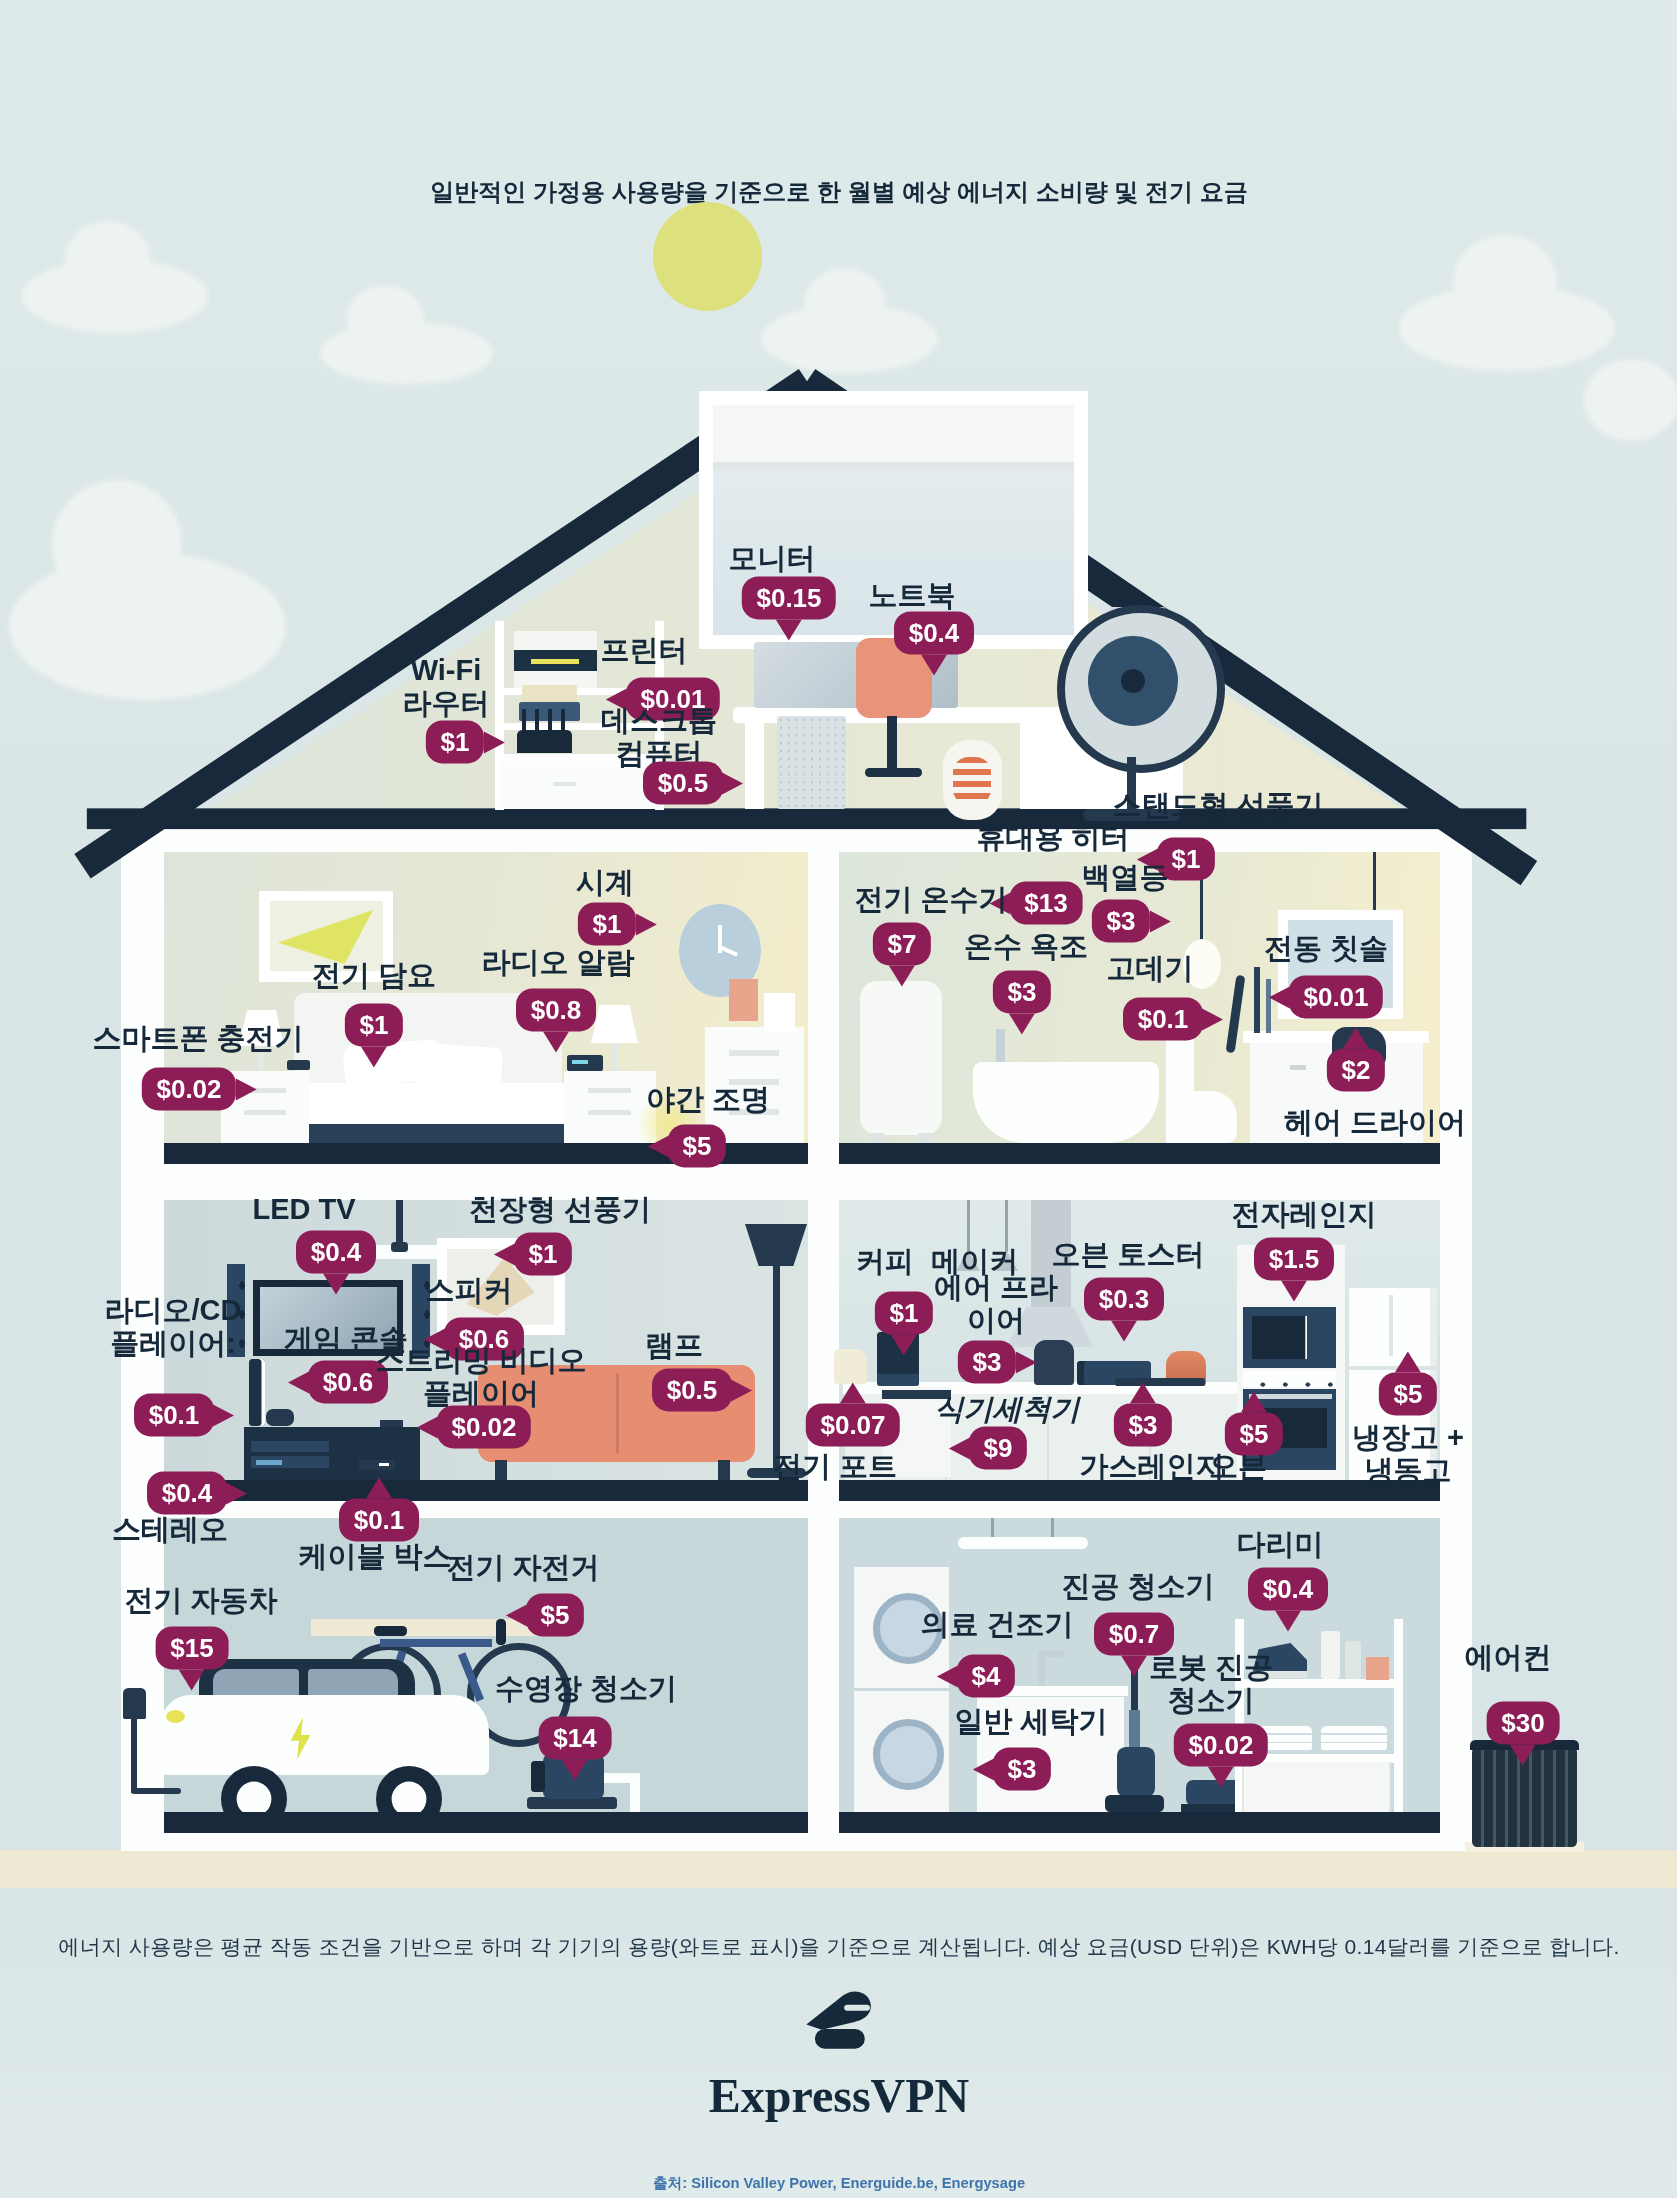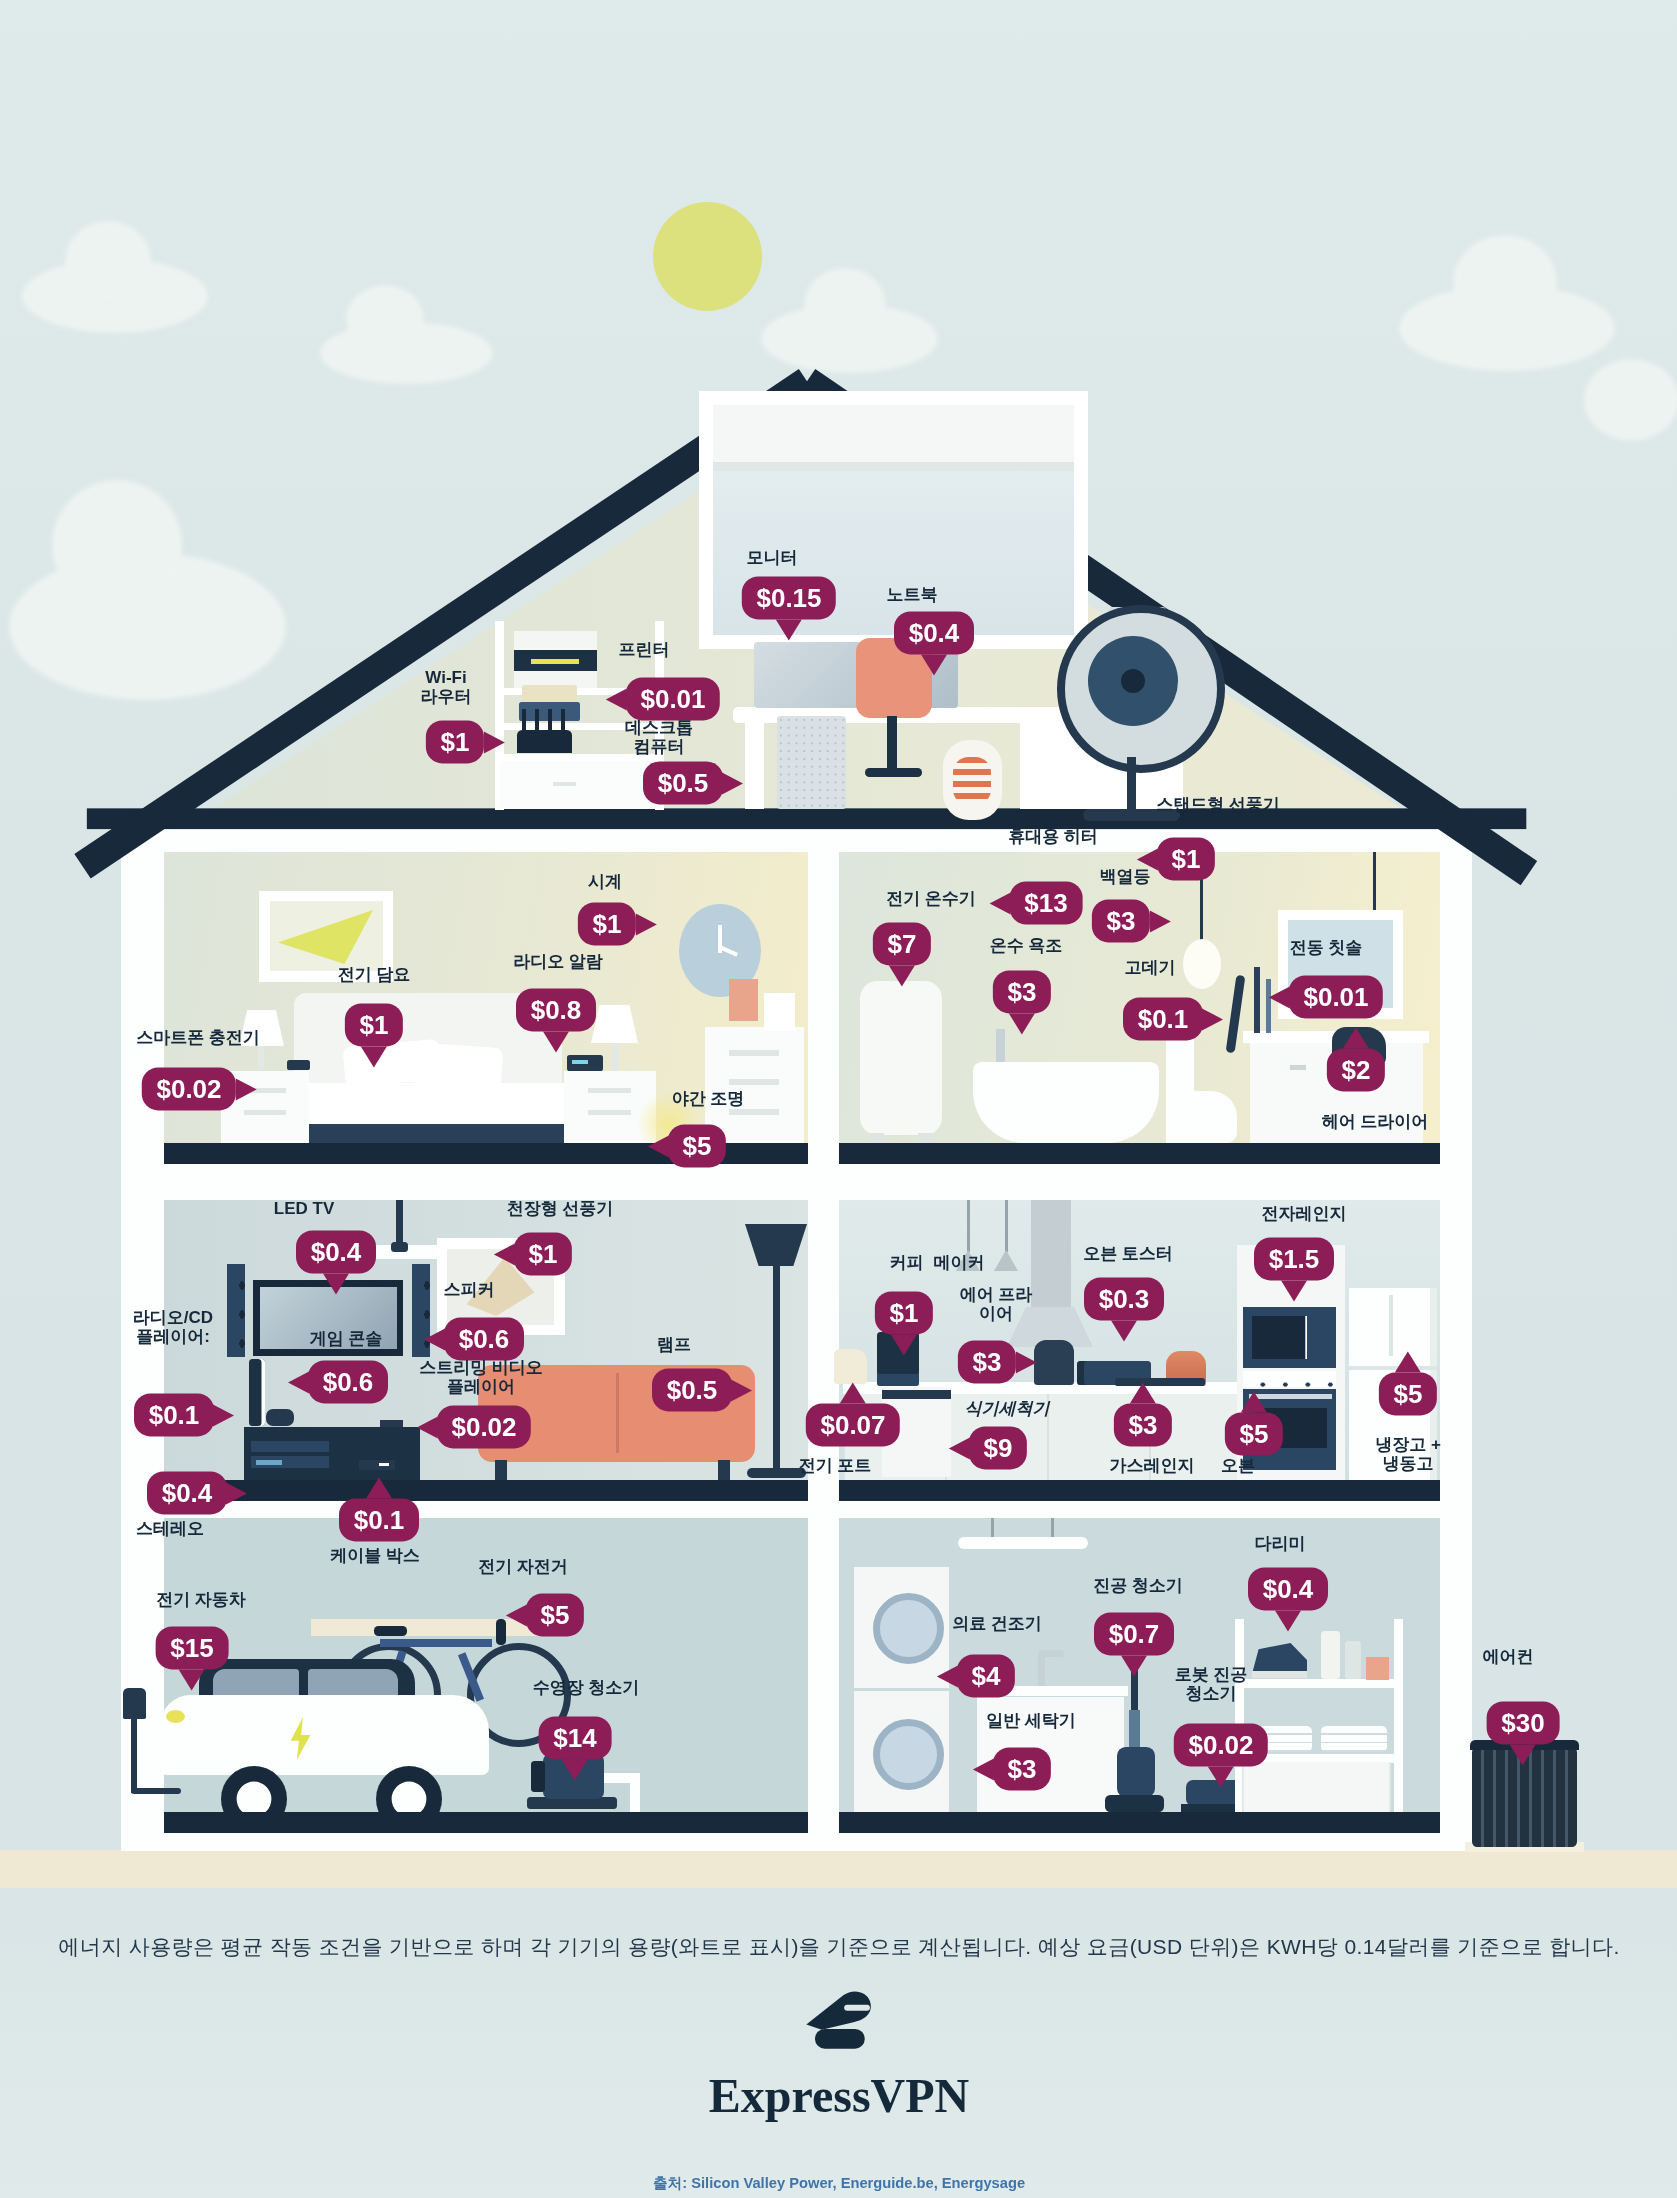--- a/index.html
+++ b/index.html
@@ -6,21 +6,21 @@
   #canvas{position:relative;width:1678px;height:2198px;overflow:hidden;
     background:linear-gradient(180deg,#dfeaea 0%,#dae6e6 40%,#d8e4e5 84%,#e0eaea 100%);
     font-family:"Liberation Sans","DejaVu Sans",sans-serif;}
   .f{position:absolute;}
   .cloud{position:absolute;background:#edf3f1;border-radius:50%;filter:blur(2.6px);}
   #title{position:absolute;left:0;top:42px;width:100%;text-align:center;
     font-family:"Liberation Serif","DejaVu Serif",serif;font-weight:700;font-size:76px;
     letter-spacing:-1.7px;color:#16293b;}
   #subtitle{position:absolute;left:0;top:176px;width:100%;text-align:center;
     font-weight:700;font-size:24px;color:#16293b;}
-  .lbl{position:absolute;transform:translate(-50%,-50%);font-weight:700;font-size:17px;
+  .lbl{position:absolute;transform:translate(-50%,-50%);font-weight:700;font-size:29px;
     line-height:1.13;color:#16293b;text-align:center;white-space:pre-line;z-index:60;}
   .bdg{position:absolute;transform:translate(-50%,-50%);background:#8c1d56;color:#fff;
     font-weight:700;font-size:26px;line-height:1;padding:8.6px 14.7px;border-radius:16.4px;
     white-space:nowrap;z-index:60;text-align:center;}
   .bdg::after{content:"";position:absolute;width:0;height:0;}
   .t-down::after{left:50%;top:99%;transform:translateX(-50%);
     border:13px solid transparent;border-bottom:0;border-top:21px solid #8c1d56;}
   .t-up::after{left:50%;bottom:99%;transform:translateX(-50%);
     border:13px solid transparent;border-top:0;border-bottom:21px solid #8c1d56;}
   .t-left::after{top:50%;right:99%;transform:translateY(-50%);
@@ -36,20 +36,21 @@
     font-family:"Liberation Serif","DejaVu Serif",serif;font-weight:700;font-size:48px;
     color:#14293a;z-index:60;}
   #source{position:absolute;left:0;top:2174px;width:100%;text-align:center;
     font-size:14.7px;font-weight:700;color:#3f74ab;z-index:60;}
 </style>
 </head>
 <body>
 
 <div id="canvas">
 
+  <div id="subtitle">일반적인 가정용 사용량을 기준으로 한 월별 예상 에너지 소비량 및 전기 요금</div>
 
   <div class="cloud" style="left:21.6px;top:259px;width:186px;height:74px;"></div>
   <div class="cloud" style="left:65px;top:221px;width:86px;height:78px;"></div>
   <div class="f" style="left:653px;top:202px;width:109px;height:109px;border-radius:50%;background:#dce17d;"></div>
   <div class="cloud" style="left:320px;top:322px;width:173px;height:62px;"></div>
   <div class="cloud" style="left:346px;top:285px;width:78px;height:69px;"></div>
   <div class="cloud" style="left:761px;top:304px;width:177px;height:69px;"></div>
   <div class="cloud" style="left:804px;top:268px;width:82px;height:74px;"></div>
   <div class="cloud" style="left:1399px;top:285px;width:216px;height:86px;"></div>
   <div class="cloud" style="left:1453px;top:235px;width:104px;height:95px;"></div>

